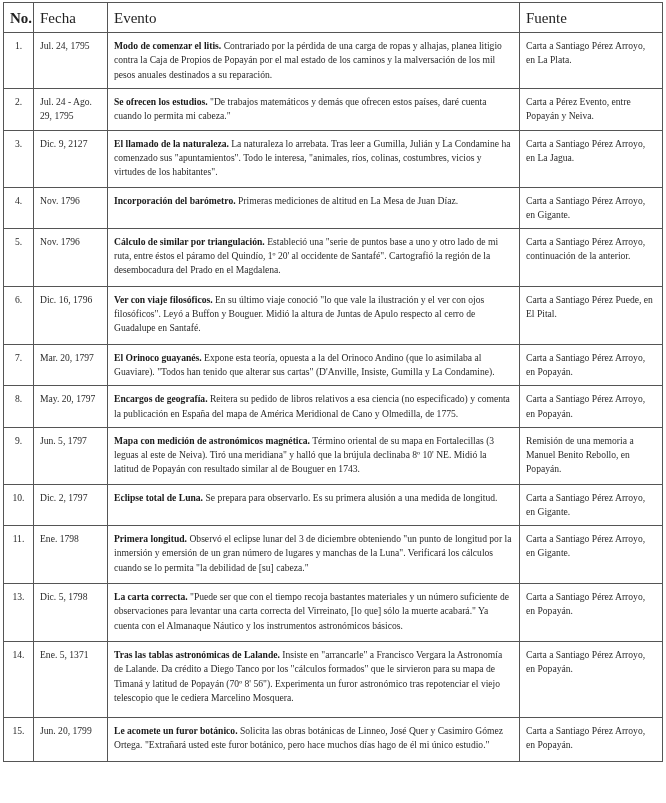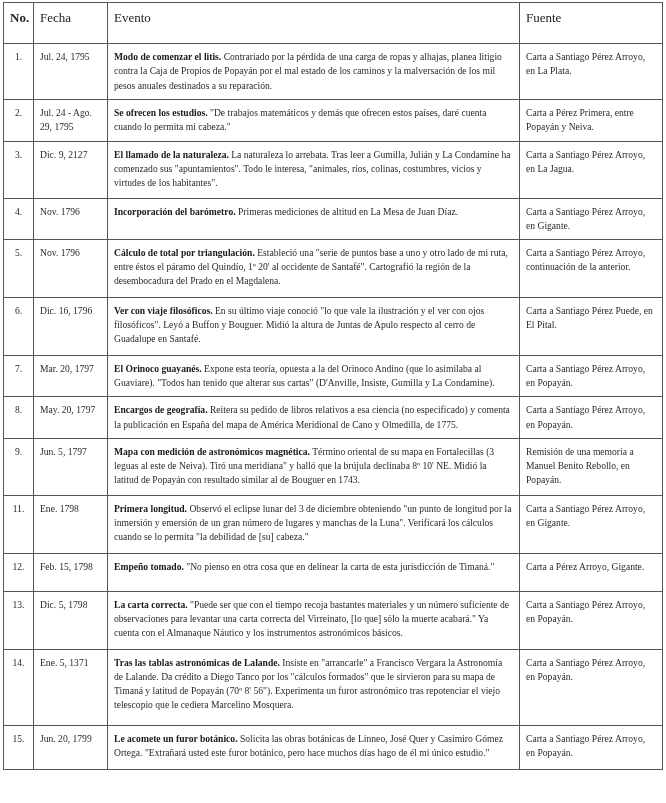--- a/index.html
+++ b/index.html
@@ -8,21 +8,21 @@
     position: absolute; left: 3px; top: 2px; width: 659px;
     border-collapse: collapse;
     font-family: "Liberation Serif", "DejaVu Serif", serif;
     font-size: 9.6px; line-height: 14.2px; color: #2a2a2a;
     table-layout: fixed;
   }
   .tbl td, .tbl th {
     border: 1px solid #555555; vertical-align: top;
     padding: 6px 6px 6px 6px; text-align: left; font-weight: normal;
   }
-  .tbl th { font-size: 13px; padding-top: 8px; padding-bottom: 18px; color: #222; }
+  .tbl th { font-size: 15px; padding-top: 8px; padding-bottom: 7px; color: #222; }
   .tbl th.c-no { font-weight: bold; text-align: center; }
   .c-no { width: 17px; text-align: center; }
   .tbl td.c-no { text-align: center; }
   .c-date { width: 61px; }
   .c-event { width: 399px; }
   .c-src { width: 130px; margin-left: 19px; }
   .ev-title { font-weight: bold; color: #1a1a1a; }
   .it { }
 </style>
 </head>
@@ -43,41 +43,41 @@
       <td class="c-no">1.</td>
       <td>Jul. 24, 1795</td>
       <td><span class="ev-title"><span>Modo de comenzar el </span><span class="it">litis</span><span>.</span></span><span> Contrariado por la pérdida de una carga de ropas y alhajas, planea litigio contra la Caja de Propios de Popayán por el mal estado de los caminos y la malversación de los mil pesos anuales destinados a su reparación.</span></td>
       <td>Carta a Santiago Pérez Arroyo, en La Plata.</td>
     </tr>
 
     <tr style="height:40px">
       <td class="c-no">2.</td>
       <td>Jul. 24 - Ago. 29, 1795</td>
       <td><span class="ev-title">Se ofrecen los estudios.</span><span> "De trabajos matemáticos y demás que ofrecen estos países, daré cuenta cuando lo permita mi cabeza."</span></td>
-      <td>Carta a Pérez Primera, entre Popayán y Neiva.</td>
+      <td>Carta a Pérez Evento, entre Popayán y Neiva.</td>
     </tr>
 
     <tr style="height:57px">
       <td class="c-no">3.</td>
       <td>Dic. 9, 2127</td>
       <td><span class="ev-title">El llamado de la naturaleza.</span><span> La naturaleza lo arrebata. Tras leer a Gumilla, Julián y La Condamine ha comenzado sus "apuntamientos". Todo le interesa, "animales, ríos, colinas, costumbres, vicios y virtudes de los habitantes".</span></td>
       <td>Carta a Santiago Pérez Arroyo, en La Jagua.</td>
     </tr>
 
     <tr style="height:33px">
       <td class="c-no">4.</td>
       <td>Nov. 1796</td>
       <td><span class="ev-title">Incorporación del barómetro.</span><span> Primeras mediciones de altitud en La Mesa de Juan Díaz.</span></td>
       <td>Carta a Santiago Pérez Arroyo, en Gigante.</td>
     </tr>
 
     <tr style="height:58px">
       <td class="c-no">5.</td>
       <td>Nov. 1796</td>
-      <td><span class="ev-title">Cálculo de total por triangulación.</span><span> Estableció una "serie de puntos base a uno y otro lado de mi ruta, entre éstos el páramo del Quindío, 1º 20' al occidente de Santafé". Cartografió la región de la desembocadura del Prado en el Magdalena.</span></td>
+      <td><span class="ev-title">Cálculo de similar por triangulación.</span><span> Estableció una "serie de puntos base a uno y otro lado de mi ruta, entre éstos el páramo del Quindío, 1º 20' al occidente de Santafé". Cartografió la región de la desembocadura del Prado en el Magdalena.</span></td>
       <td>Carta a Santiago Pérez Arroyo, continuación de la anterior.</td>
     </tr>
 
     <tr style="height:58px">
       <td class="c-no">6.</td>
       <td>Dic. 16, 1796</td>
       <td><span class="ev-title">Ver con viaje filosóficos.</span><span> En su último viaje conoció "lo que vale la ilustración y el ver con ojos filosóficos". Leyó a Buffon y Bouguer. Midió la altura de Juntas de Apulo respecto al cerro de Guadalupe en Santafé.</span></td>
       <td>Carta a Santiago Pérez Puede, en El Pital.</td>
     </tr>
 
@@ -95,34 +95,34 @@
       <td>Carta a Santiago Pérez Arroyo, en Popayán.</td>
     </tr>
 
     <tr style="height:57px">
       <td class="c-no">9.</td>
       <td>Jun. 5, 1797</td>
       <td><span class="ev-title">Mapa con medición de astronómicos magnética.</span><span> Término oriental de su mapa en Fortalecillas (3 leguas al este de Neiva). Tiró una meridiana" y halló que la brújula declinaba 8º 10' NE. Midió la latitud de Popayán con resultado similar al de Bouguer en 1743.</span></td>
       <td>Remisión de una memoria a Manuel Benito Rebollo, en Popayán.</td>
     </tr>
 
+    <tr style="height:34px">
+      <td class="c-no">10.</td>
+      <td>Dic. 2, 1797</td>
+      <td><span class="ev-title">Eclipse total de Luna.</span><span> Se prepara para observarlo. Es su primera alusión a una medida de longitud.</span></td>
+      <td>Carta a Santiago Pérez Arroyo, en Gigante.</td>
+    </tr>
 
     <tr style="height:58px">
       <td class="c-no">11.</td>
       <td>Ene. 1798</td>
       <td><span class="ev-title">Primera longitud.</span><span> Observó el eclipse lunar del 3 de diciembre obteniendo "un punto de longitud por la inmersión y emersión de un gran número de lugares y manchas de la Luna". Verificará los cálculos cuando se lo permita "la debilidad de [su] cabeza."</span></td>
       <td>Carta a Santiago Pérez Arroyo, en Gigante.</td>
     </tr>
 
-    <tr style="height:38px">
-      <td class="c-no">12.</td>
-      <td>Feb. 15, 1798</td>
-      <td><span class="ev-title">Empeño tomado.</span><span> "No pienso en otra cosa que en delinear la carta de esta jurisdicción de Timaná."</span></td>
-      <td>Carta a Pérez Arroyo, Gigante.</td>
-    </tr>
 
     <tr style="height:58px">
       <td class="c-no">13.</td>
       <td>Dic. 5, 1798</td>
       <td><span class="ev-title">La carta correcta.</span><span> "Puede ser que con el tiempo recoja bastantes materiales y un número suficiente de observaciones para levantar una carta correcta del Virreinato, [lo que] sólo la muerte acabará." Ya cuenta con el </span><span class="it">Almanaque Náutico</span><span> y los instrumentos astronómicos básicos.</span></td>
       <td>Carta a Santiago Pérez Arroyo, en Popayán.</td>
     </tr>
 
     <tr style="height:76px">
       <td class="c-no">14.</td>

